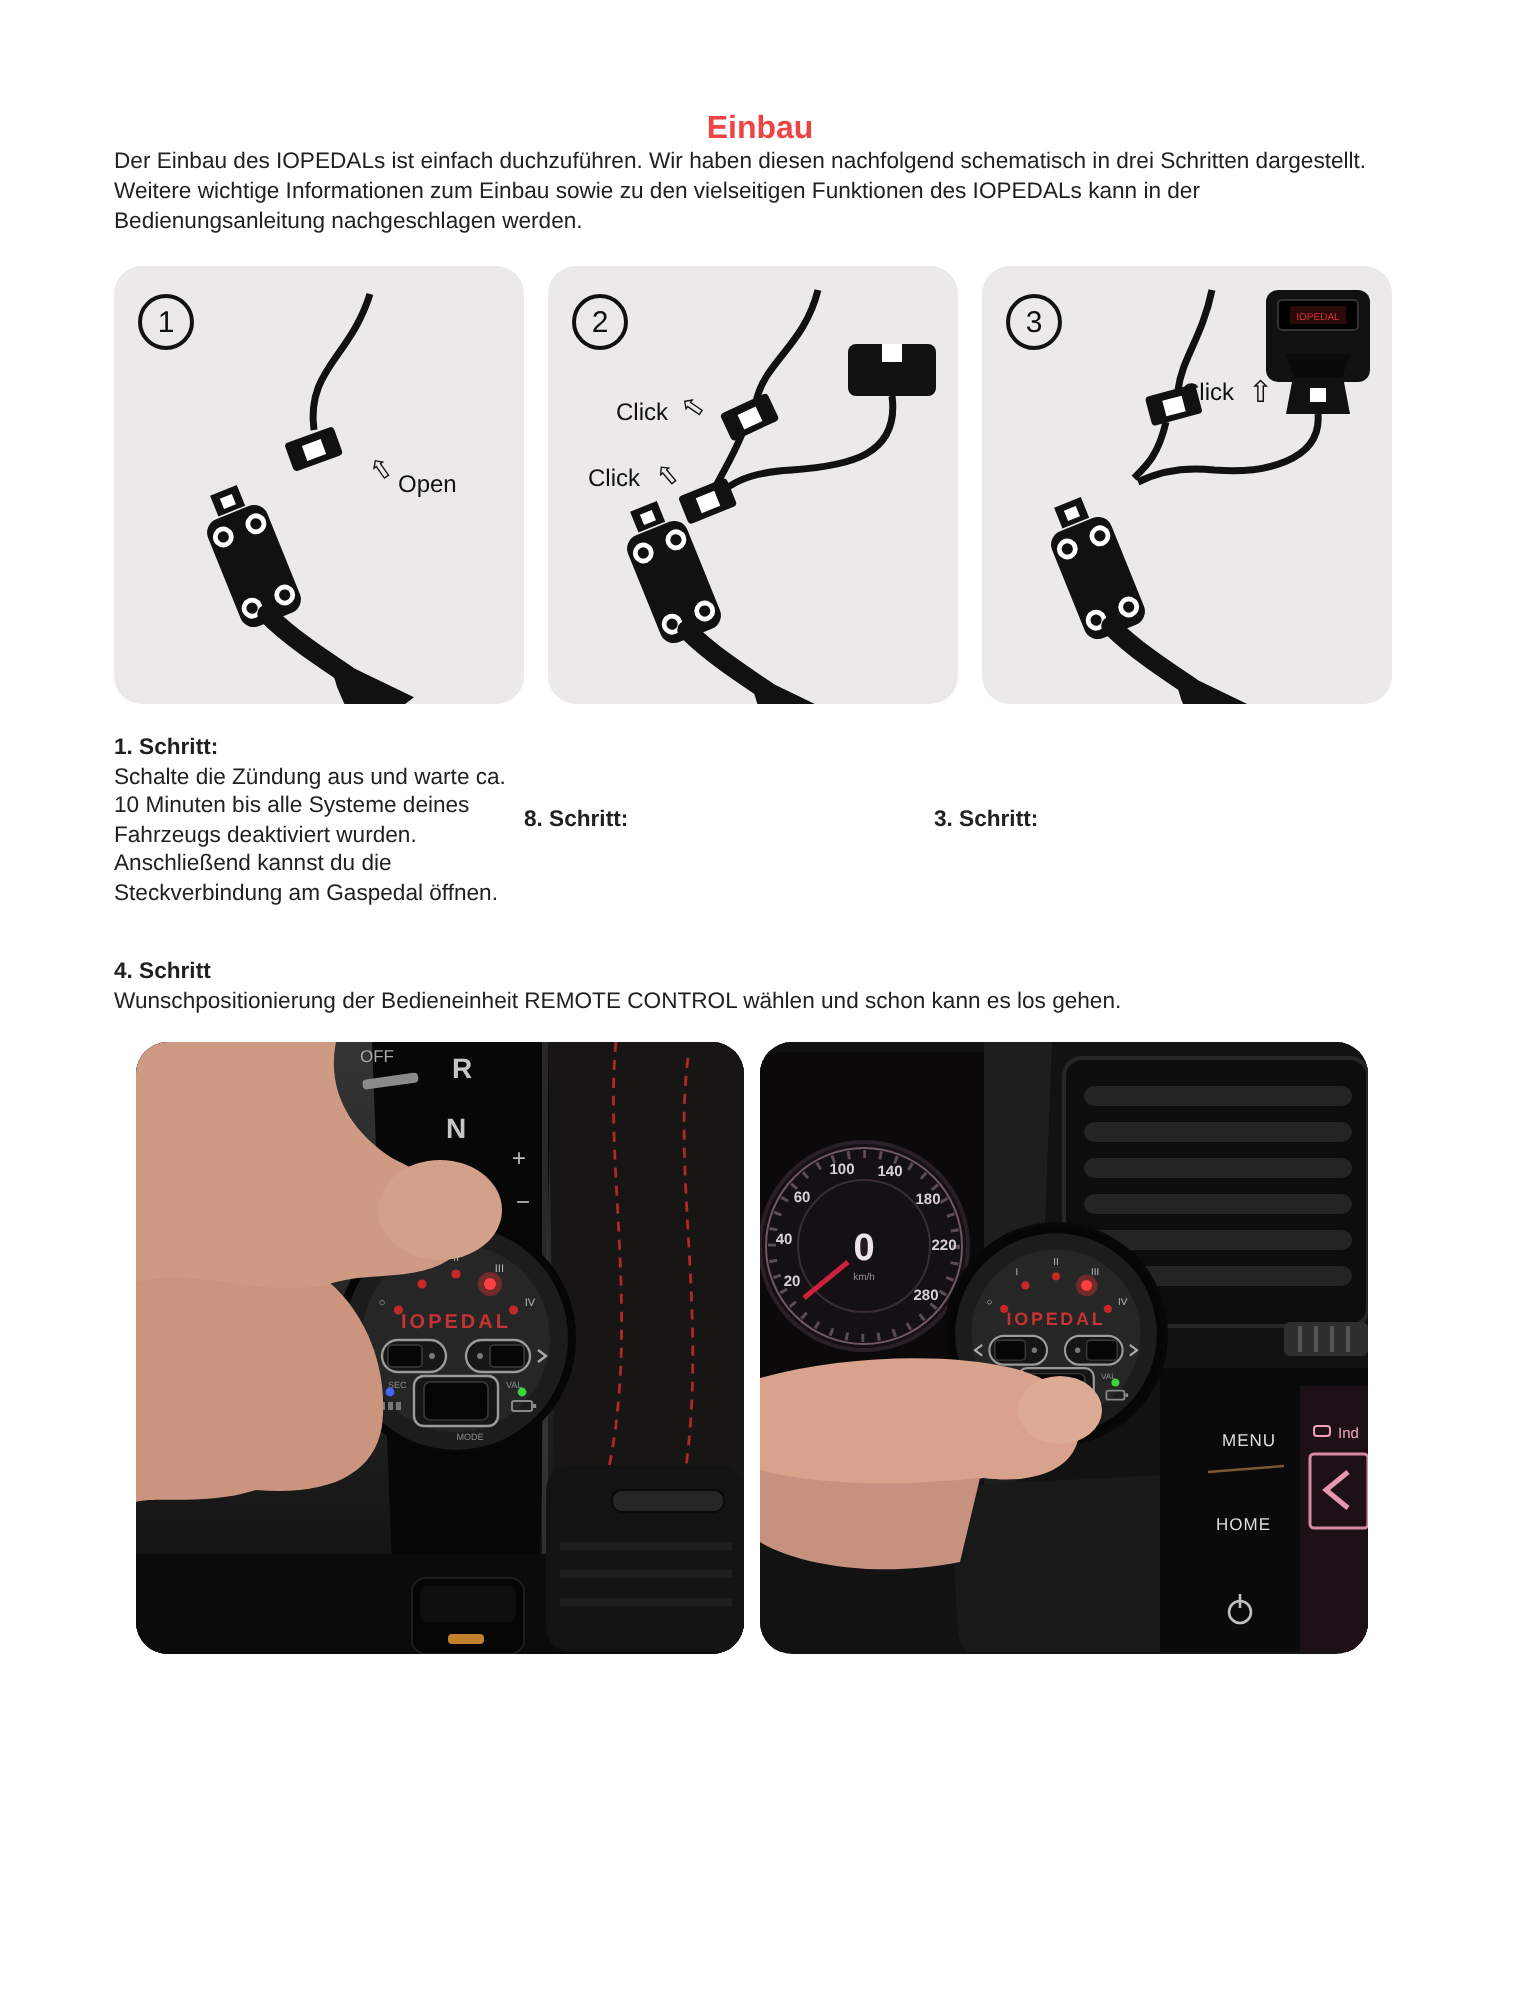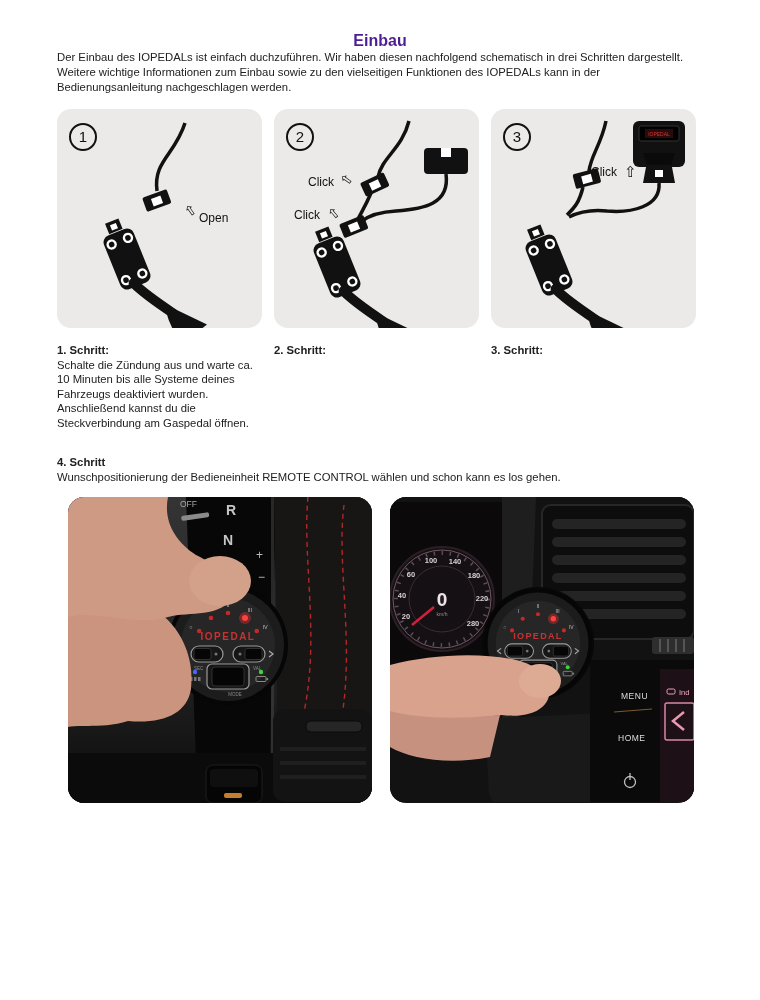--- a/index.html
+++ b/index.html
@@ -1,26 +1,26 @@
 <!DOCTYPE html>
 <html><head>
 <meta charset="utf-8">
 <style>
   html,body{margin:0;padding:0;background:#fff;}
   body{width:760px;height:1000px;font-family:"Liberation Sans",sans-serif;color:#212121;position:relative;overflow:hidden;}
   .page{padding:0 57px;}
-  .title{margin-top:32px;text-align:center;font-size:16px;font-weight:bold;color:#4c1d95;}
+  .title{margin-top:56px;text-align:center;font-size:16px;font-weight:bold;color:#ef4444;}
   .intro{font-size:11.3px;line-height:15px;max-width:650px;}
   .dia-row{display:flex;gap:12px;margin-top:14px;}
   .dpanel{width:205px;height:219px;background:#ebeae8;border-radius:14px;flex:0 0 auto;}
-  .steps-row{display:flex;gap:12px;margin-top:15px;}
+  .steps-row{display:flex;gap:0;margin-top:15px;align-items:center;}
   .stepcol{width:205px;font-size:11.3px;line-height:14.6px;}
   .steplabel{font-weight:bold;}
   .step4{margin-top:24px;font-size:11.3px;line-height:15px;}
-  .photos{display:flex;gap:18px;margin-top:12px;padding-left:11px;}
+  .photos{display:flex;gap:8px;margin-top:12px;padding-left:11px;}
   .photo{width:304px;height:306px;border-radius:16px;overflow:hidden;flex:0 0 auto;background:#141414;}
   svg text{font-family:"Liberation Sans",sans-serif;}
 </style>
 </head>
 <body>
 
 <div class="page">
 
   <div class="title">Einbau</div>
 
@@ -105,21 +105,21 @@
       </svg>
     </div>
   </div>
 
   <div class="steps-row">
     <div class="stepcol">
       <span class="steplabel">1. Schritt:</span><br>
       <span>Schalte die Zündung aus und warte ca. 10 Minuten bis alle Systeme deines Fahrzeugs deaktiviert wurden. Anschließend kannst du die Steckverbindung am Gaspedal öffnen.</span>
     </div>
     <div class="stepcol">
-      <span class="steplabel">2. Schritt:</span><br>
+      <span class="steplabel">8. Schritt:</span><br>
     </div>
     <div class="stepcol">
       <span class="steplabel">3. Schritt:</span><br>
     </div>
   </div>
 
   <div class="step4">
     <span class="steplabel">4. Schritt</span><br>
     <span>Wunschpositionierung der Bedieneinheit REMOTE CONTROL wählen und schon kann es los gehen.</span>
   </div>

